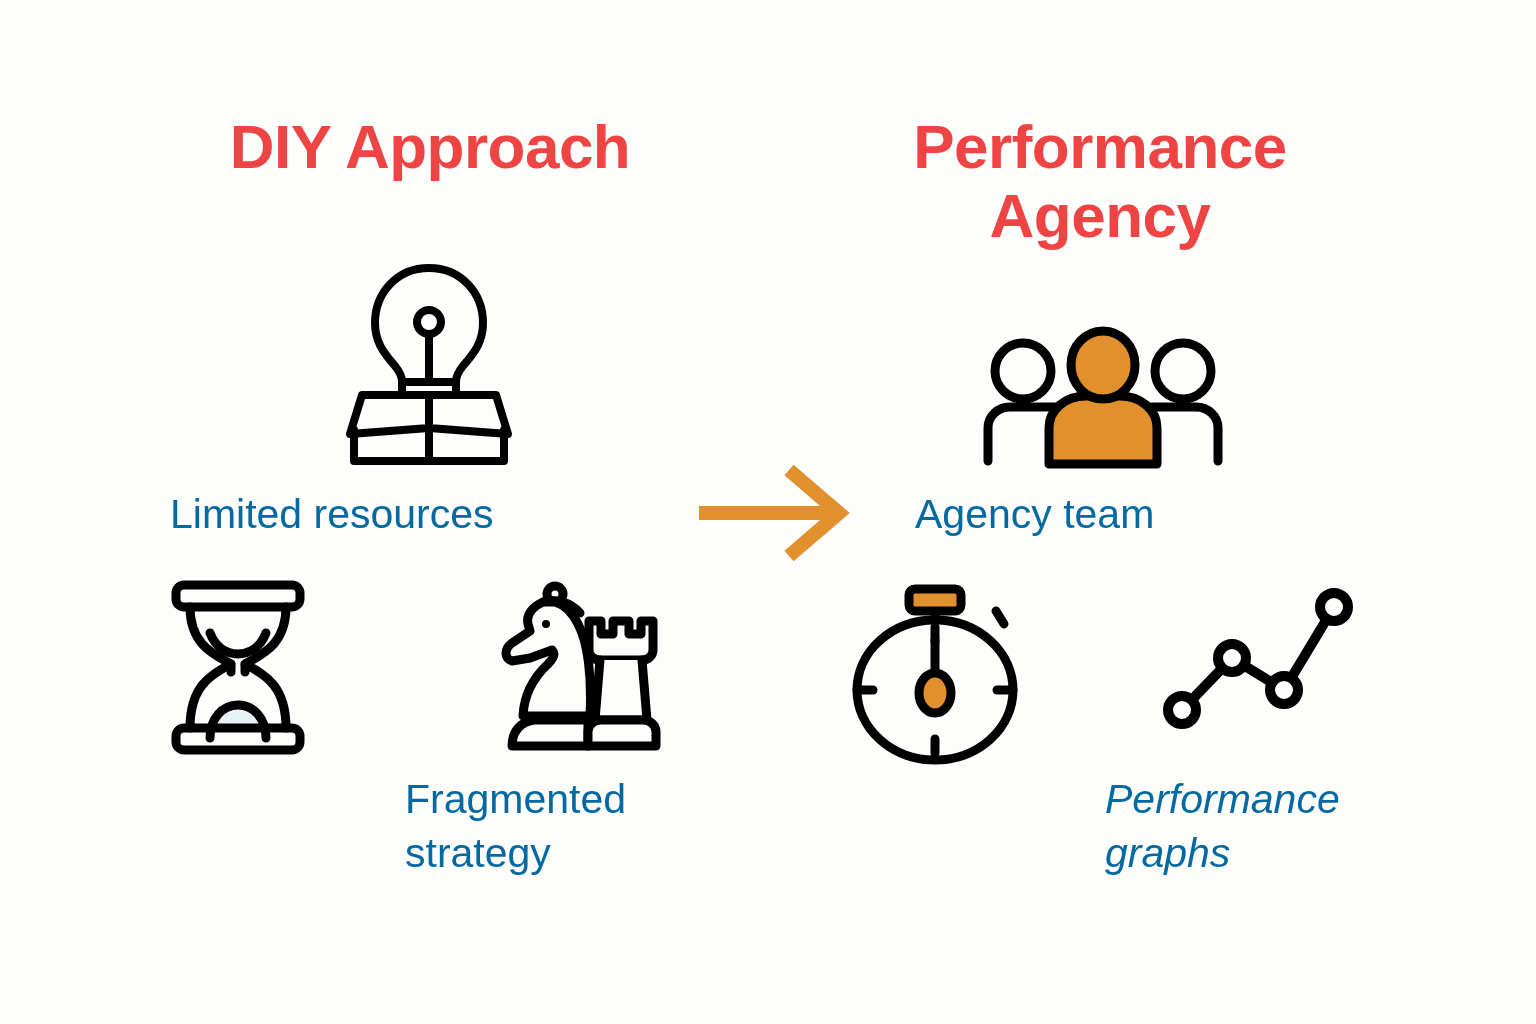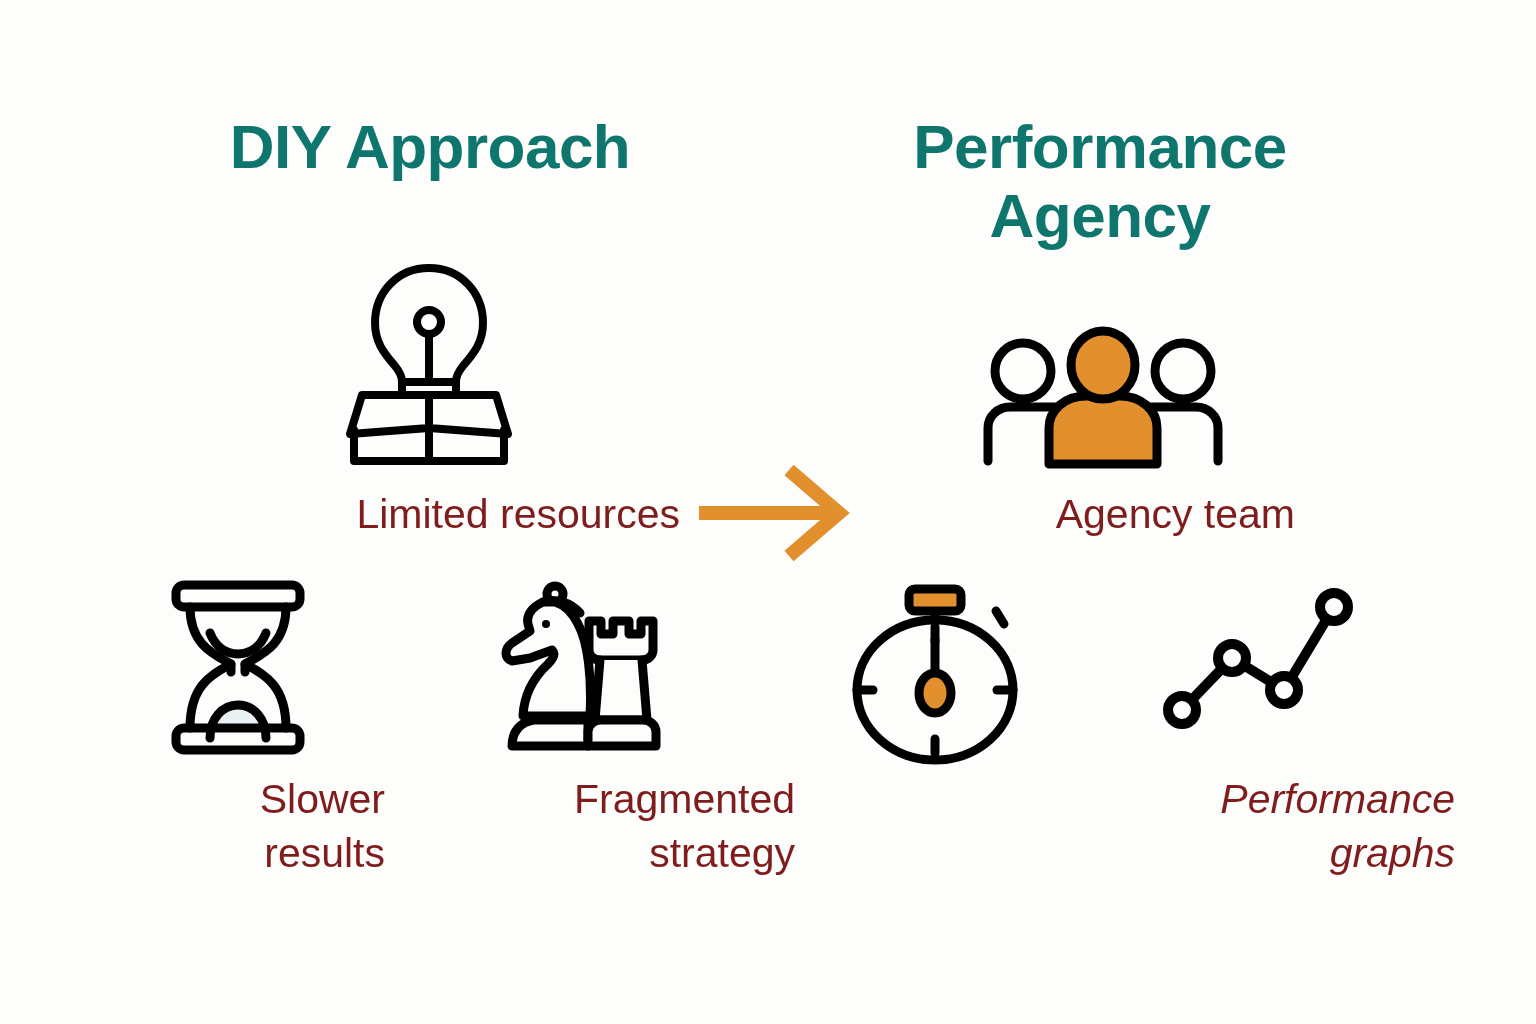--- a/index.html
+++ b/index.html
@@ -23,41 +23,41 @@
   }
   .abs { position: absolute; }
 
   
   .heading {
     font-size: 62px;
     font-weight: 700;
     letter-spacing: -0.5px;
     line-height: 1.12;
     text-align: center;
-    color: #0f766e;
+    color: #ef4444;
     white-space: pre-line;
   }
   #heading-left {
     left: 110px;
     top: 112px;
     width: 640px;
   }
   #heading-right {
     left: 830px;
     top: 112px;
     width: 540px;
   }
 
   
   .label {
     font-size: 41px;
     font-weight: 400;
     line-height: 1.32;
-    text-align: right;
-    color: #7f1d1d;
+    text-align: left;
+    color: #0369a1;
     white-space: pre-line;
   }
 
   
   .icon-wrap { display: block; }
   svg { display: block; overflow: visible; }
 
   
   #icon-limited-resources { left: 340px; top: 262px; }
   #label-limited-resources { left: 170px; top: 487px; width: 510px; }
@@ -155,22 +155,20 @@
 
       <path d="M68 84 C50 94 27 104 27 148"></path>
       <path d="M82 84 C100 94 123 104 123 148"></path>
 
       <path d="M47 53 C53 68 64 74 75 74 C86 74 97 68 103 53"></path>
 
       <path d="M47 158 C47 139 59 125 75 125 C91 125 103 139 103 158"></path>
     </svg>
   </div>
 
-  <div class="abs label" id="label-slower-results">Slower
-results</div>
 
   <div class="abs icon-wrap" id="icon-fragmented-strategy">
     <svg width="165" height="172" viewBox="0 0 165 172" fill="none" stroke="#000" stroke-width="9" stroke-linecap="round" stroke-linejoin="round">
 
       <circle cx="55" cy="12" r="8" fill="#fdfdfc"></circle>
 
       <path d="M43 20 C32 25 26 33 28 42 L30 49 L12 61 C4 67 4 76 12 79 L30 76
                L52 68 C56 72 54 76 48 82 C34 95 24 112 23 134
                L90 134 C92 96 88 60 78 42 C72 30 65 23 55 20 Z" fill="#fdfdfc"></path>
 

